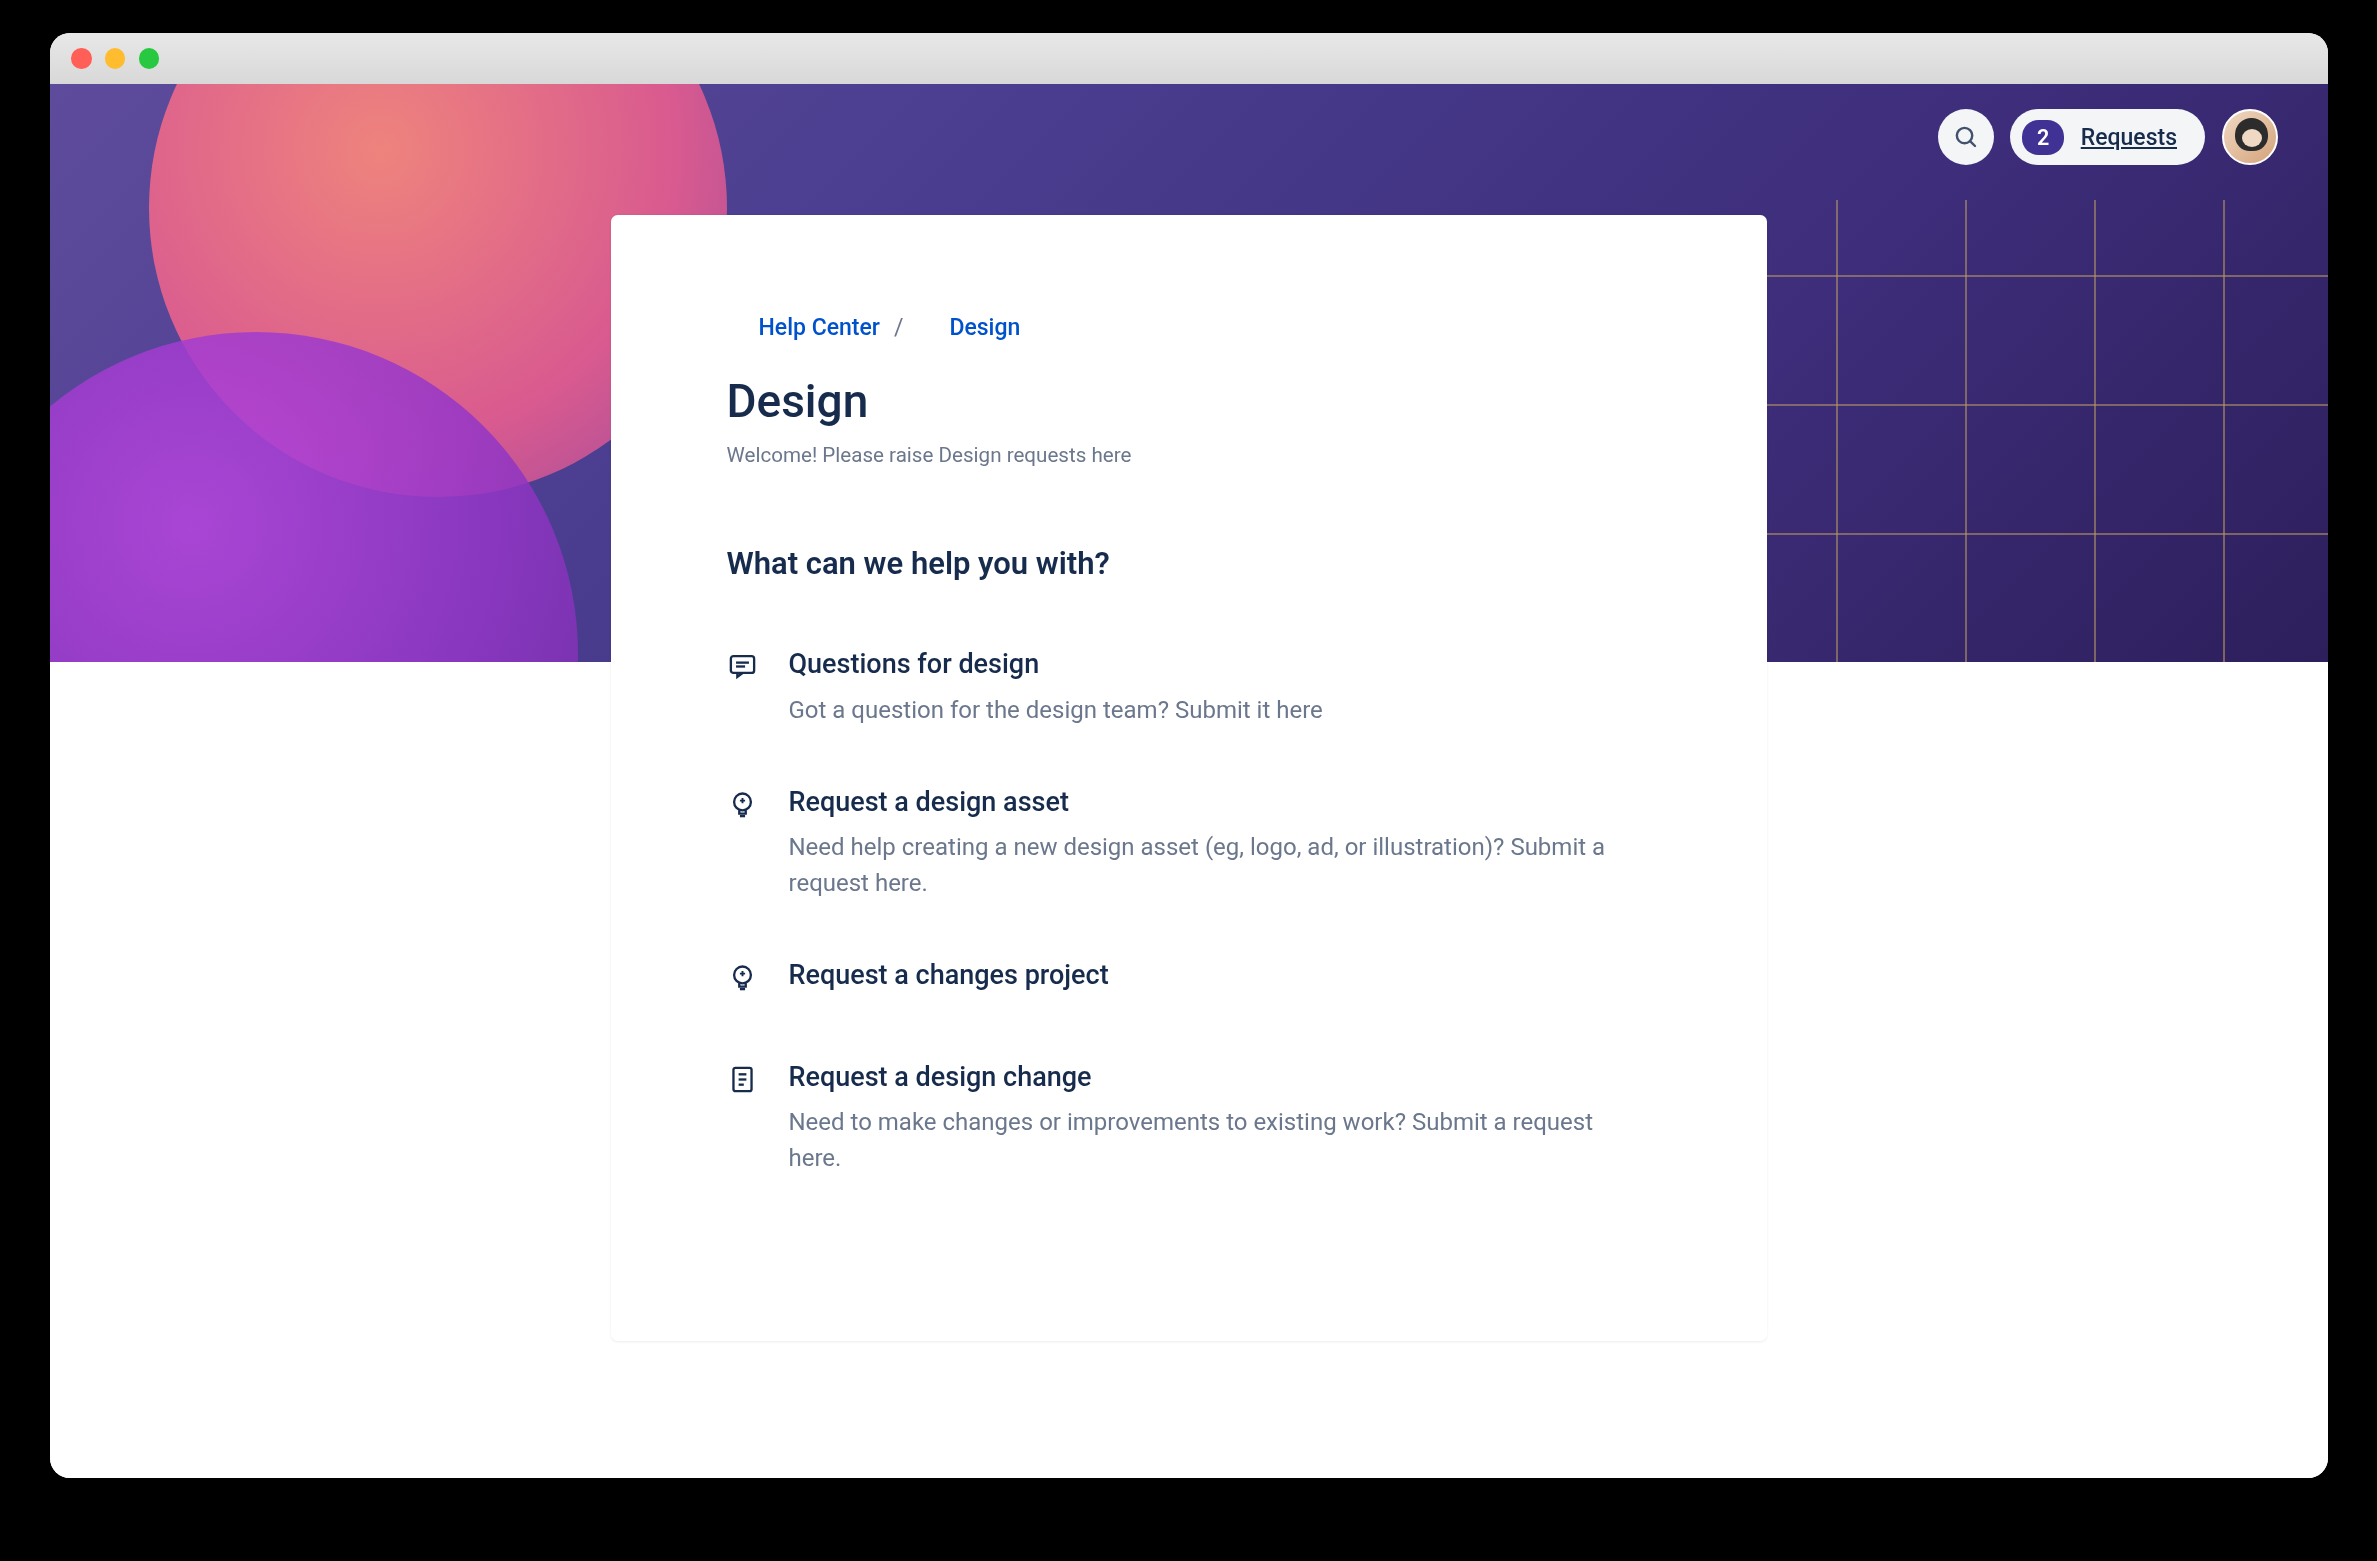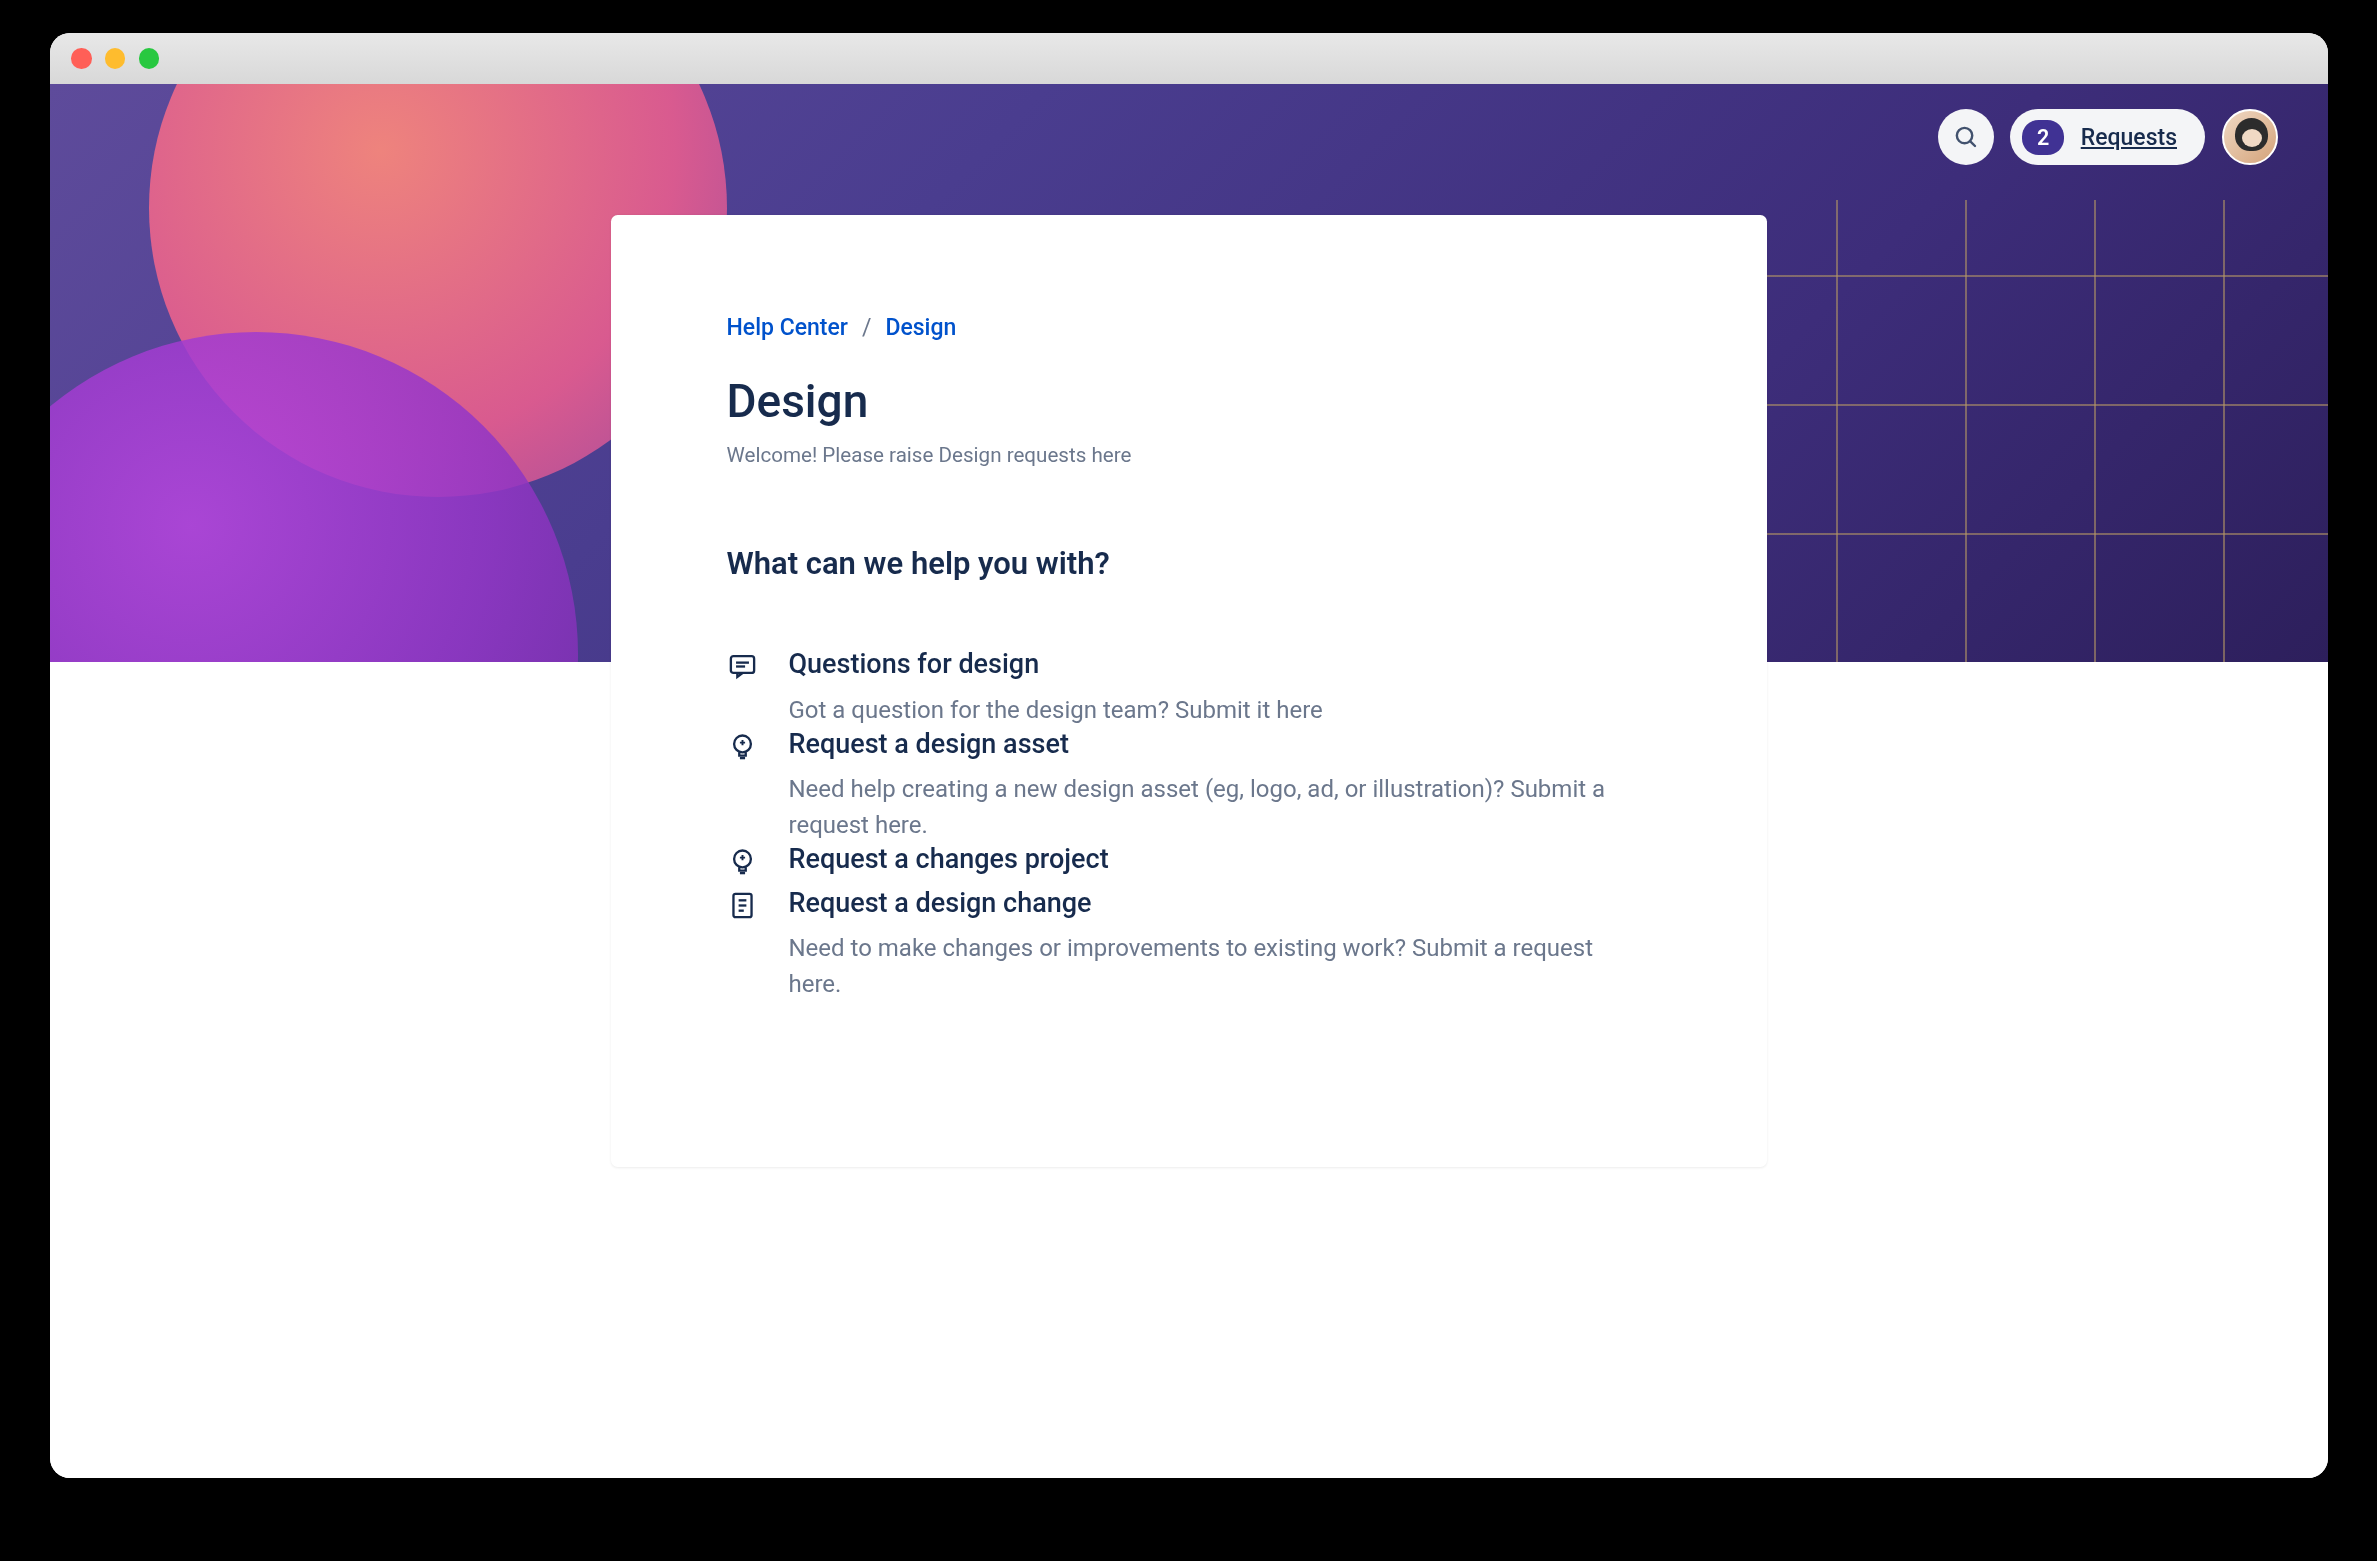--- a/index.html
+++ b/index.html
@@ -192,20 +192,21 @@
     
     .breadcrumb {
       font-size: 23px;
       margin-bottom: 33px;
     }
     
     .breadcrumb-link {
       color: #0052cc;
       font-weight: 500;
       cursor: pointer;
+      margin-left: 32px;
     }
     
     .breadcrumb-sep {
       color: #6b778c;
       margin: 0 8.3px;
     }
     
     .page-title {
       font-size: 46px;
       font-weight: 500;
@@ -222,20 +223,21 @@
     .help-heading {
       font-size: 31px;
       font-weight: 600;
       color: #172b4d;
       margin-bottom: 66px;
     }
     
     .request-list {
       display: flex;
       flex-direction: column;
+      gap: 58px;
     }
     
     .request-item {
       display: flex;
       gap: 31px;
       align-items: flex-start;
       cursor: pointer;
     }
     
     .request-icon {

